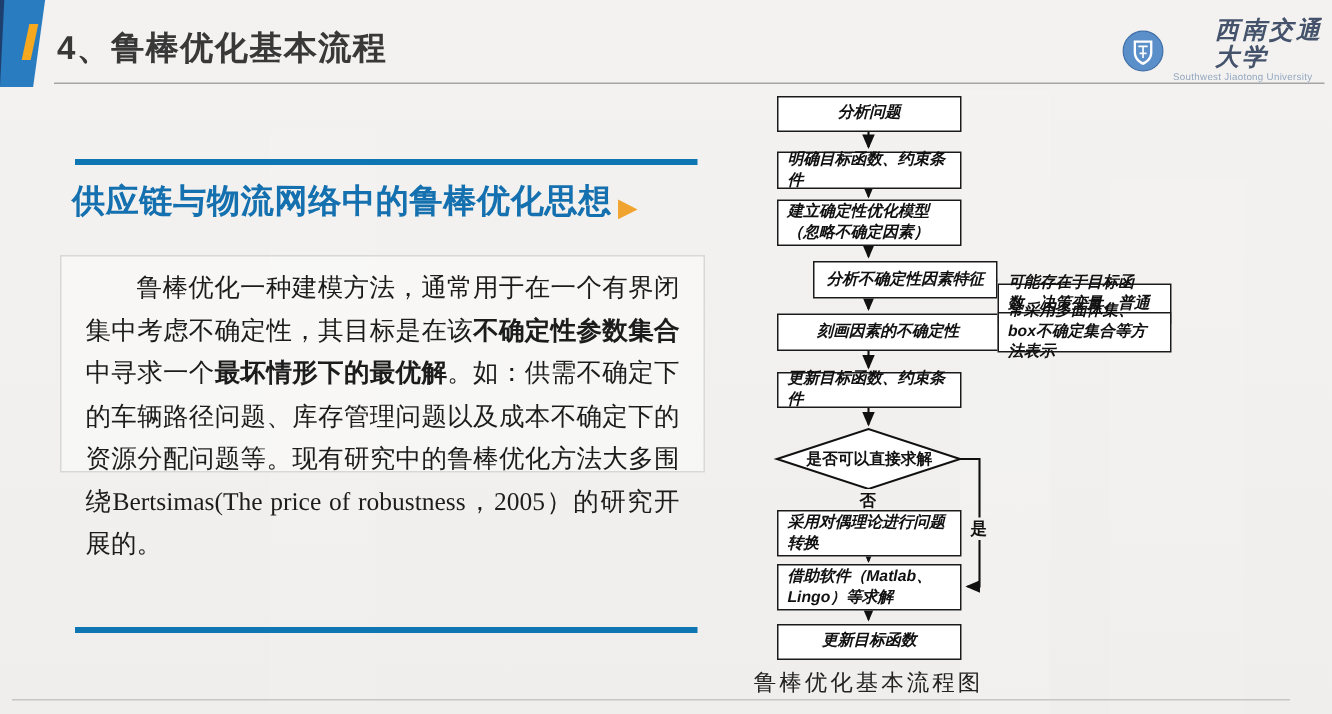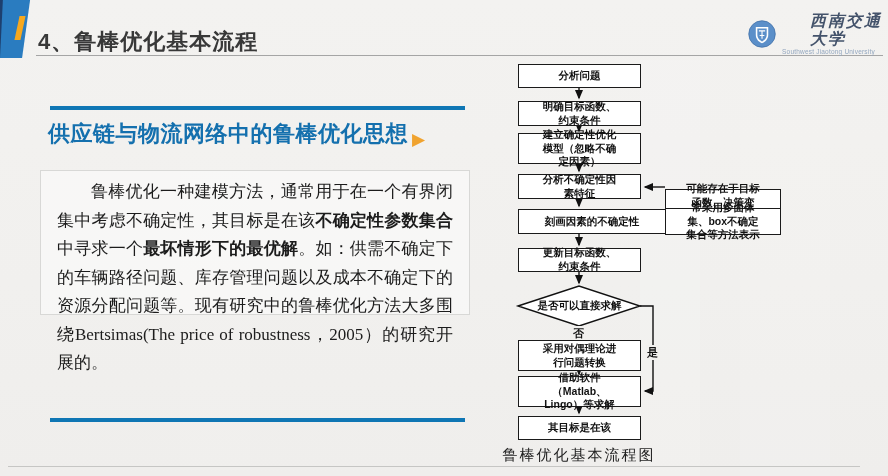--- a/index.html
+++ b/index.html
@@ -16,21 +16,21 @@
   .wm2 { left:740px; top:120px; width:90px; height:356px; opacity:.2; }
   .wm3 { left:180px; top:90px; width:70px; height:380px; opacity:.18; }
 
   
   .decor-navy { position:absolute; left:0; top:0; width:14px; height:58px;
     background:#1d3f6e; clip-path:polygon(0 0,100% 0,60% 100%,0 100%); }
   .decor-blue { position:absolute; left:0; top:0; width:32px; height:58px;
     background:#2a7cc0; clip-path:polygon(9% 0,94% 0,69% 100%,0 100%); }
   .decor-gold { position:absolute; left:17px; top:16px; width:6px; height:24px;
     background:#f6a81e; transform:skewX(-12deg); }
-  .page-title { position:absolute; left:38px; top:27px; font-size:22px;
+  .page-title { position:absolute; left:38px; top:17px; font-size:22px;
     font-weight:bold; color:#383838; letter-spacing:1px; }
   .title-rule { position:absolute; left:36px; top:55px; width:847px; height:1px;
     background:#a5a5a5; }
 
   .logo { position:absolute; left:748px; top:12px; display:flex; align-items:center; }
   .logo-text { margin-left:6px; }
   .logo-zh { font-family:"Liberation Serif", serif; font-style:italic; font-weight:bold;
     font-size:16px; color:#44536b; letter-spacing:2px; line-height:18px;margin-left:28px; }
   .logo-en { font-size:6.5px; color:#93a7bf; letter-spacing:.2px; }
 
@@ -45,26 +45,26 @@
     font-family:"DejaVu Sans", sans-serif; }
   .body-box { position:absolute; left:40px; top:170px; width:430px; height:145px;
     border:1px solid #d8d8d6; background:rgba(255,255,255,0.45); }
   .body-text { padding:7px 16px 0 16px; font-family:"Liberation Serif", serif;
     font-size:17px; line-height:28.5px; color:#1c1c1c; text-align:justify;
     text-indent:2em; }
   .body-text b { font-weight:bold; }
 
   
   .flow-node { position:absolute; background:#ffffff; border:1.5px solid #1a1a1a;
-    display:flex; align-items:center; justify-content:center; text-align:center;
-    font-size:10.5px; font-weight:bold; color:#111; line-height:1.3; padding:1px 20px; }
+    display:flex; align-items:center; justify-content:center; text-align:left;
+    font-size:10.5px; font-weight:bold; color:#111; line-height:1.3; padding:1px 6px;font-style:italic; }
   .n-step1 { left:518px; top:64px;  width:123px; height:24px; }
   .n-step2 { left:518px; top:101px; width:123px; height:25px; }
   .n-step3 { left:518px; top:133px; width:123px; height:31px; }
-  .n-step4 { left:518px; top:174px; width:123px; height:25px; }
+  .n-step4 { left:542px; top:174px; width:123px; height:25px; }
   .n-step5 { left:518px; top:209px; width:148px; height:25px; }
   .n-step6 { left:518px; top:248px; width:123px; height:24px; }
   .n-step7 { left:518px; top:340px; width:123px; height:31px; }
   .n-step8 { left:518px; top:376px; width:123px; height:31px; }
   .n-step9 { left:518px; top:416px; width:123px; height:24px; }
   .n-side  { left:665px; width:116px; height:27px; font-size:10.5px; }
   .n-side1 { top:173px;margin-top:16px; }
   .n-side2 { top:208px; }
   .diamond-label { position:absolute; left:518px; top:286px; width:123px; height:40px;
     display:flex; align-items:center; justify-content:center; font-size:10.5px;
@@ -147,19 +147,19 @@
   <div class="flow-node n-step2">明确目标函数、约束条件</div>
   <div class="flow-node n-step3">建立确定性优化模型（忽略不确定因素）</div>
   <div class="flow-node n-step4">分析不确定性因素特征</div>
   <div class="flow-node n-step5">刻画因素的不确定性</div>
   <div class="flow-node n-step6">更新目标函数、约束条件</div>
   <div class="diamond-label">是否可以直接求解</div>
   <div class="branch-label lbl-no">否</div>
   <div class="branch-label lbl-yes">是</div>
   <div class="flow-node n-step7">采用对偶理论进行问题转换</div>
   <div class="flow-node n-step8">借助软件（Matlab、Lingo）等求解</div>
-  <div class="flow-node n-step9">其目标是在该</div>
+  <div class="flow-node n-step9">更新目标函数</div>
   <div class="flow-node n-side n-side1">可能存在于目标函数、决策变量、普通参数</div>
   <div class="flow-node n-side n-side2">常采用多面体集、box不确定集合等方法表示</div>
   <div class="flow-caption">鲁棒优化基本流程图</div>
 
   <div class="bottom-rule"></div>
 </div>
 
 </body></html>

